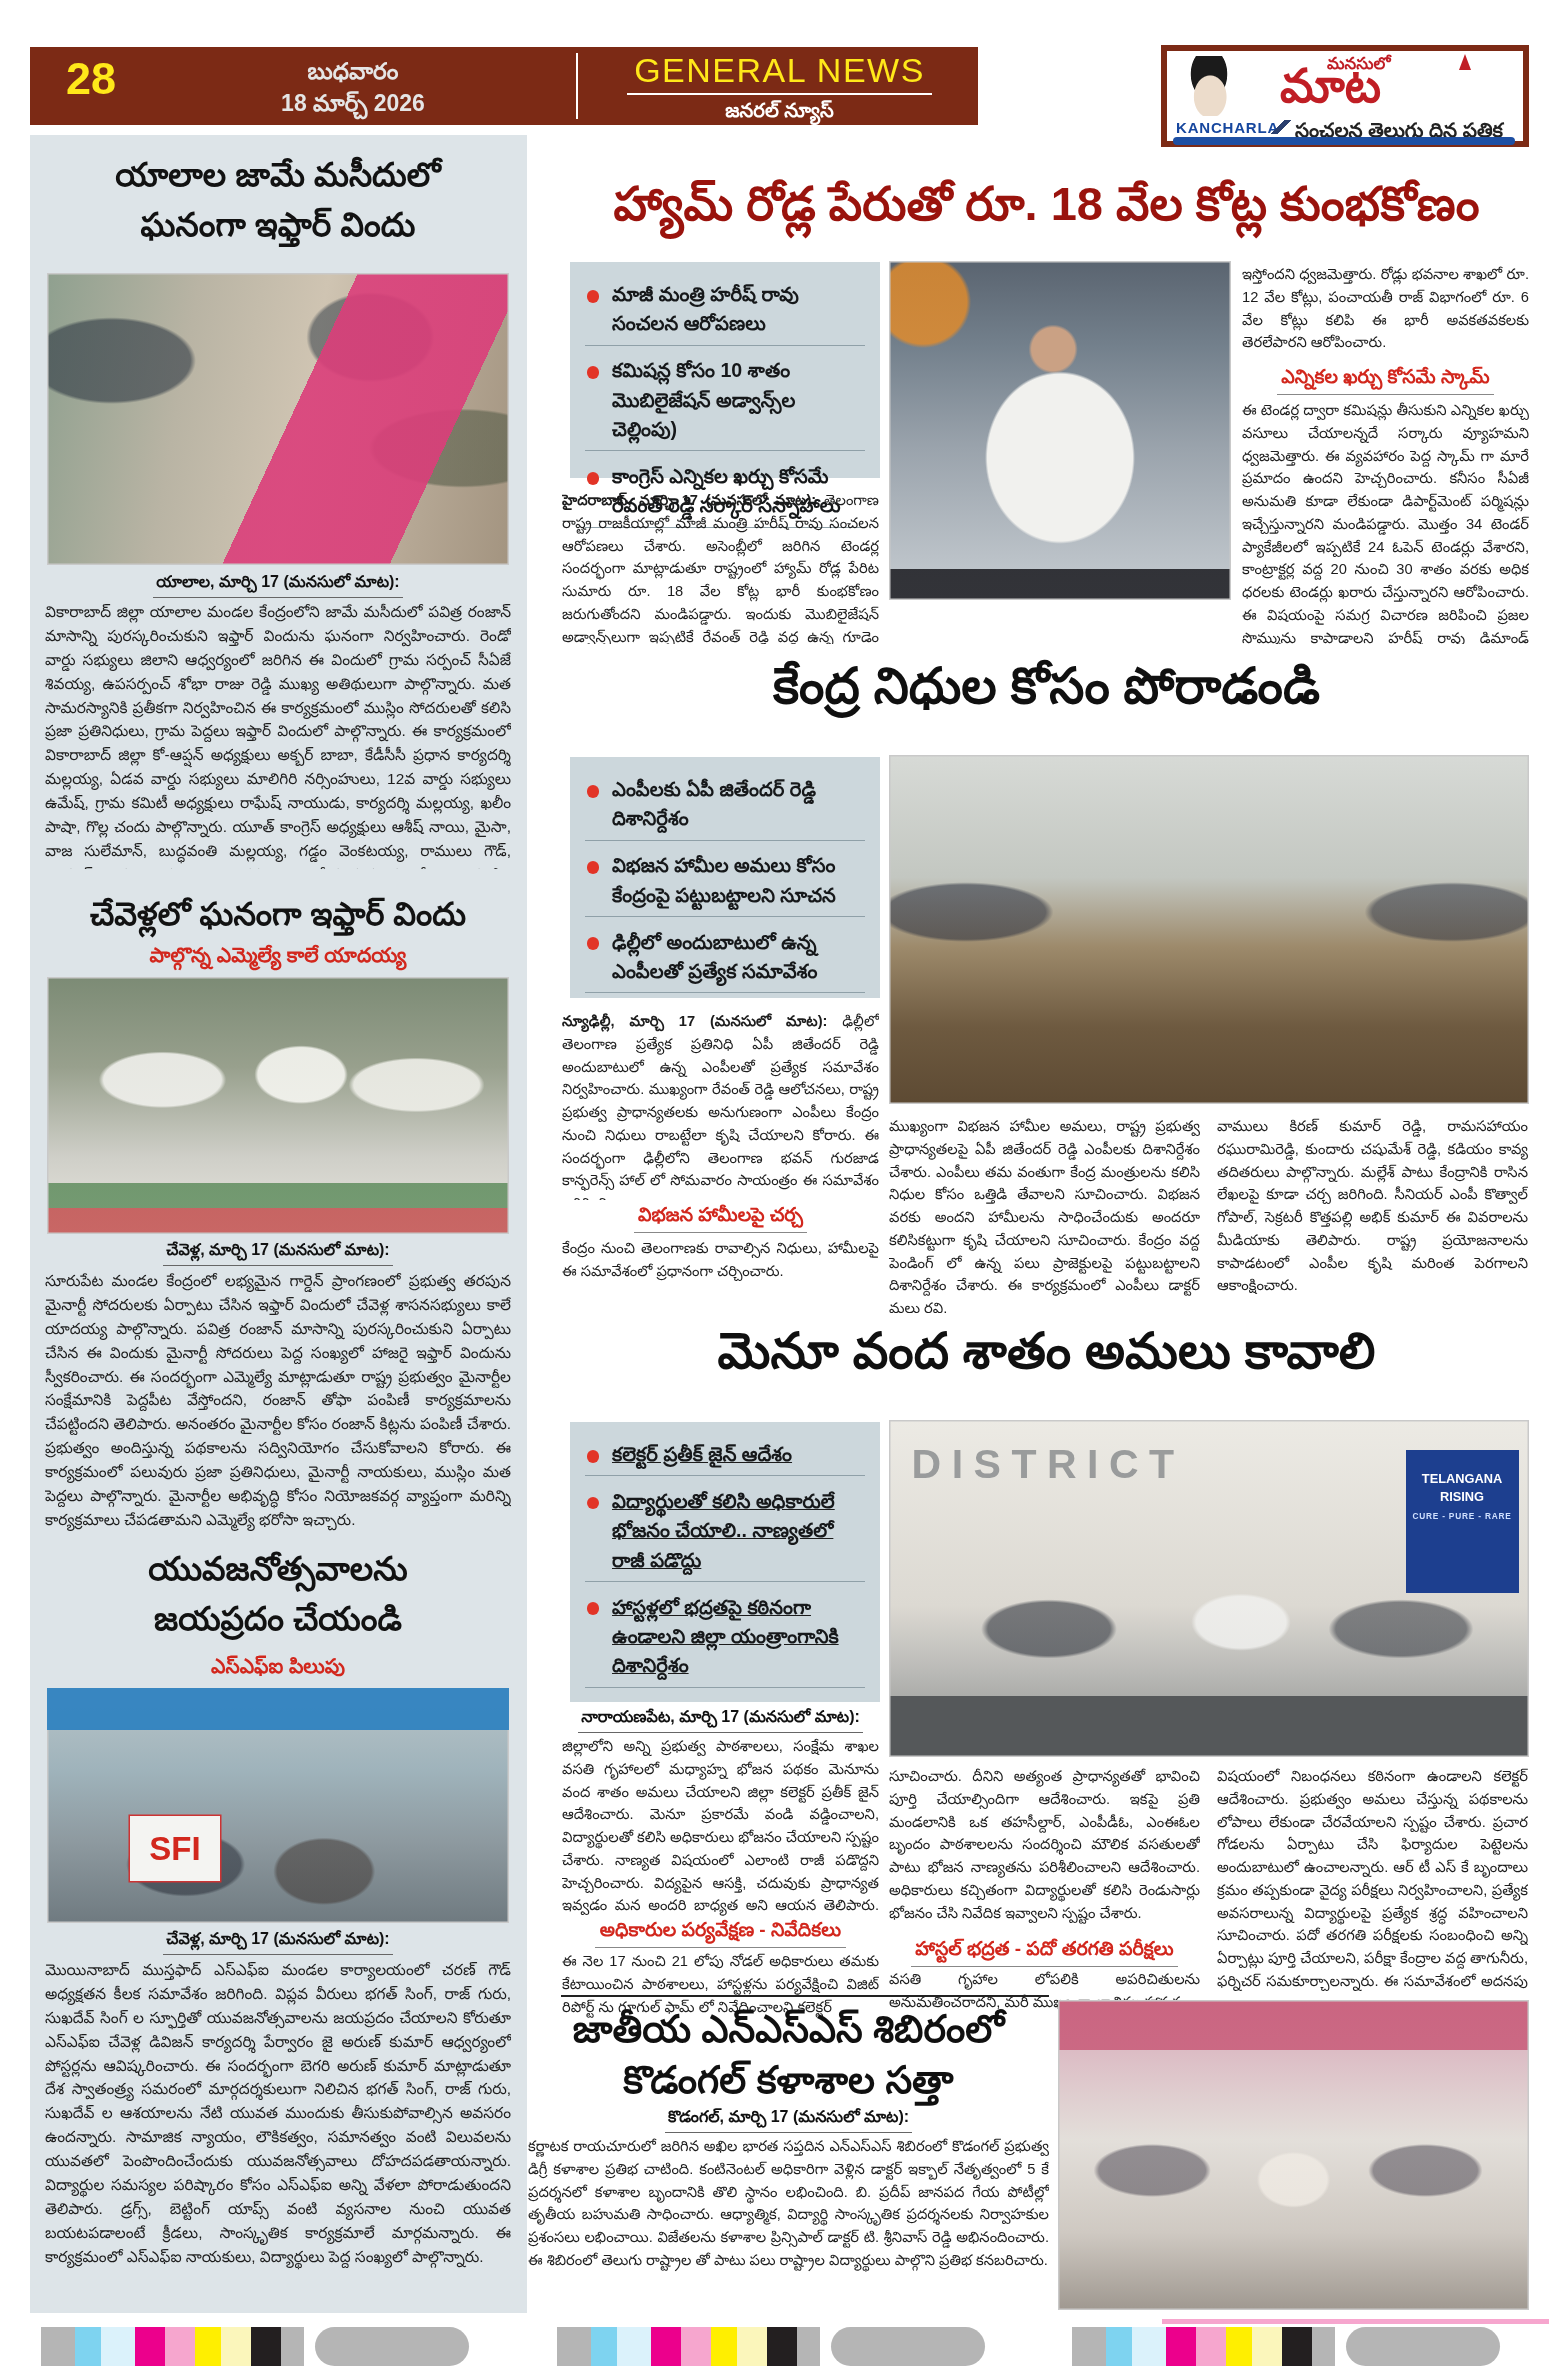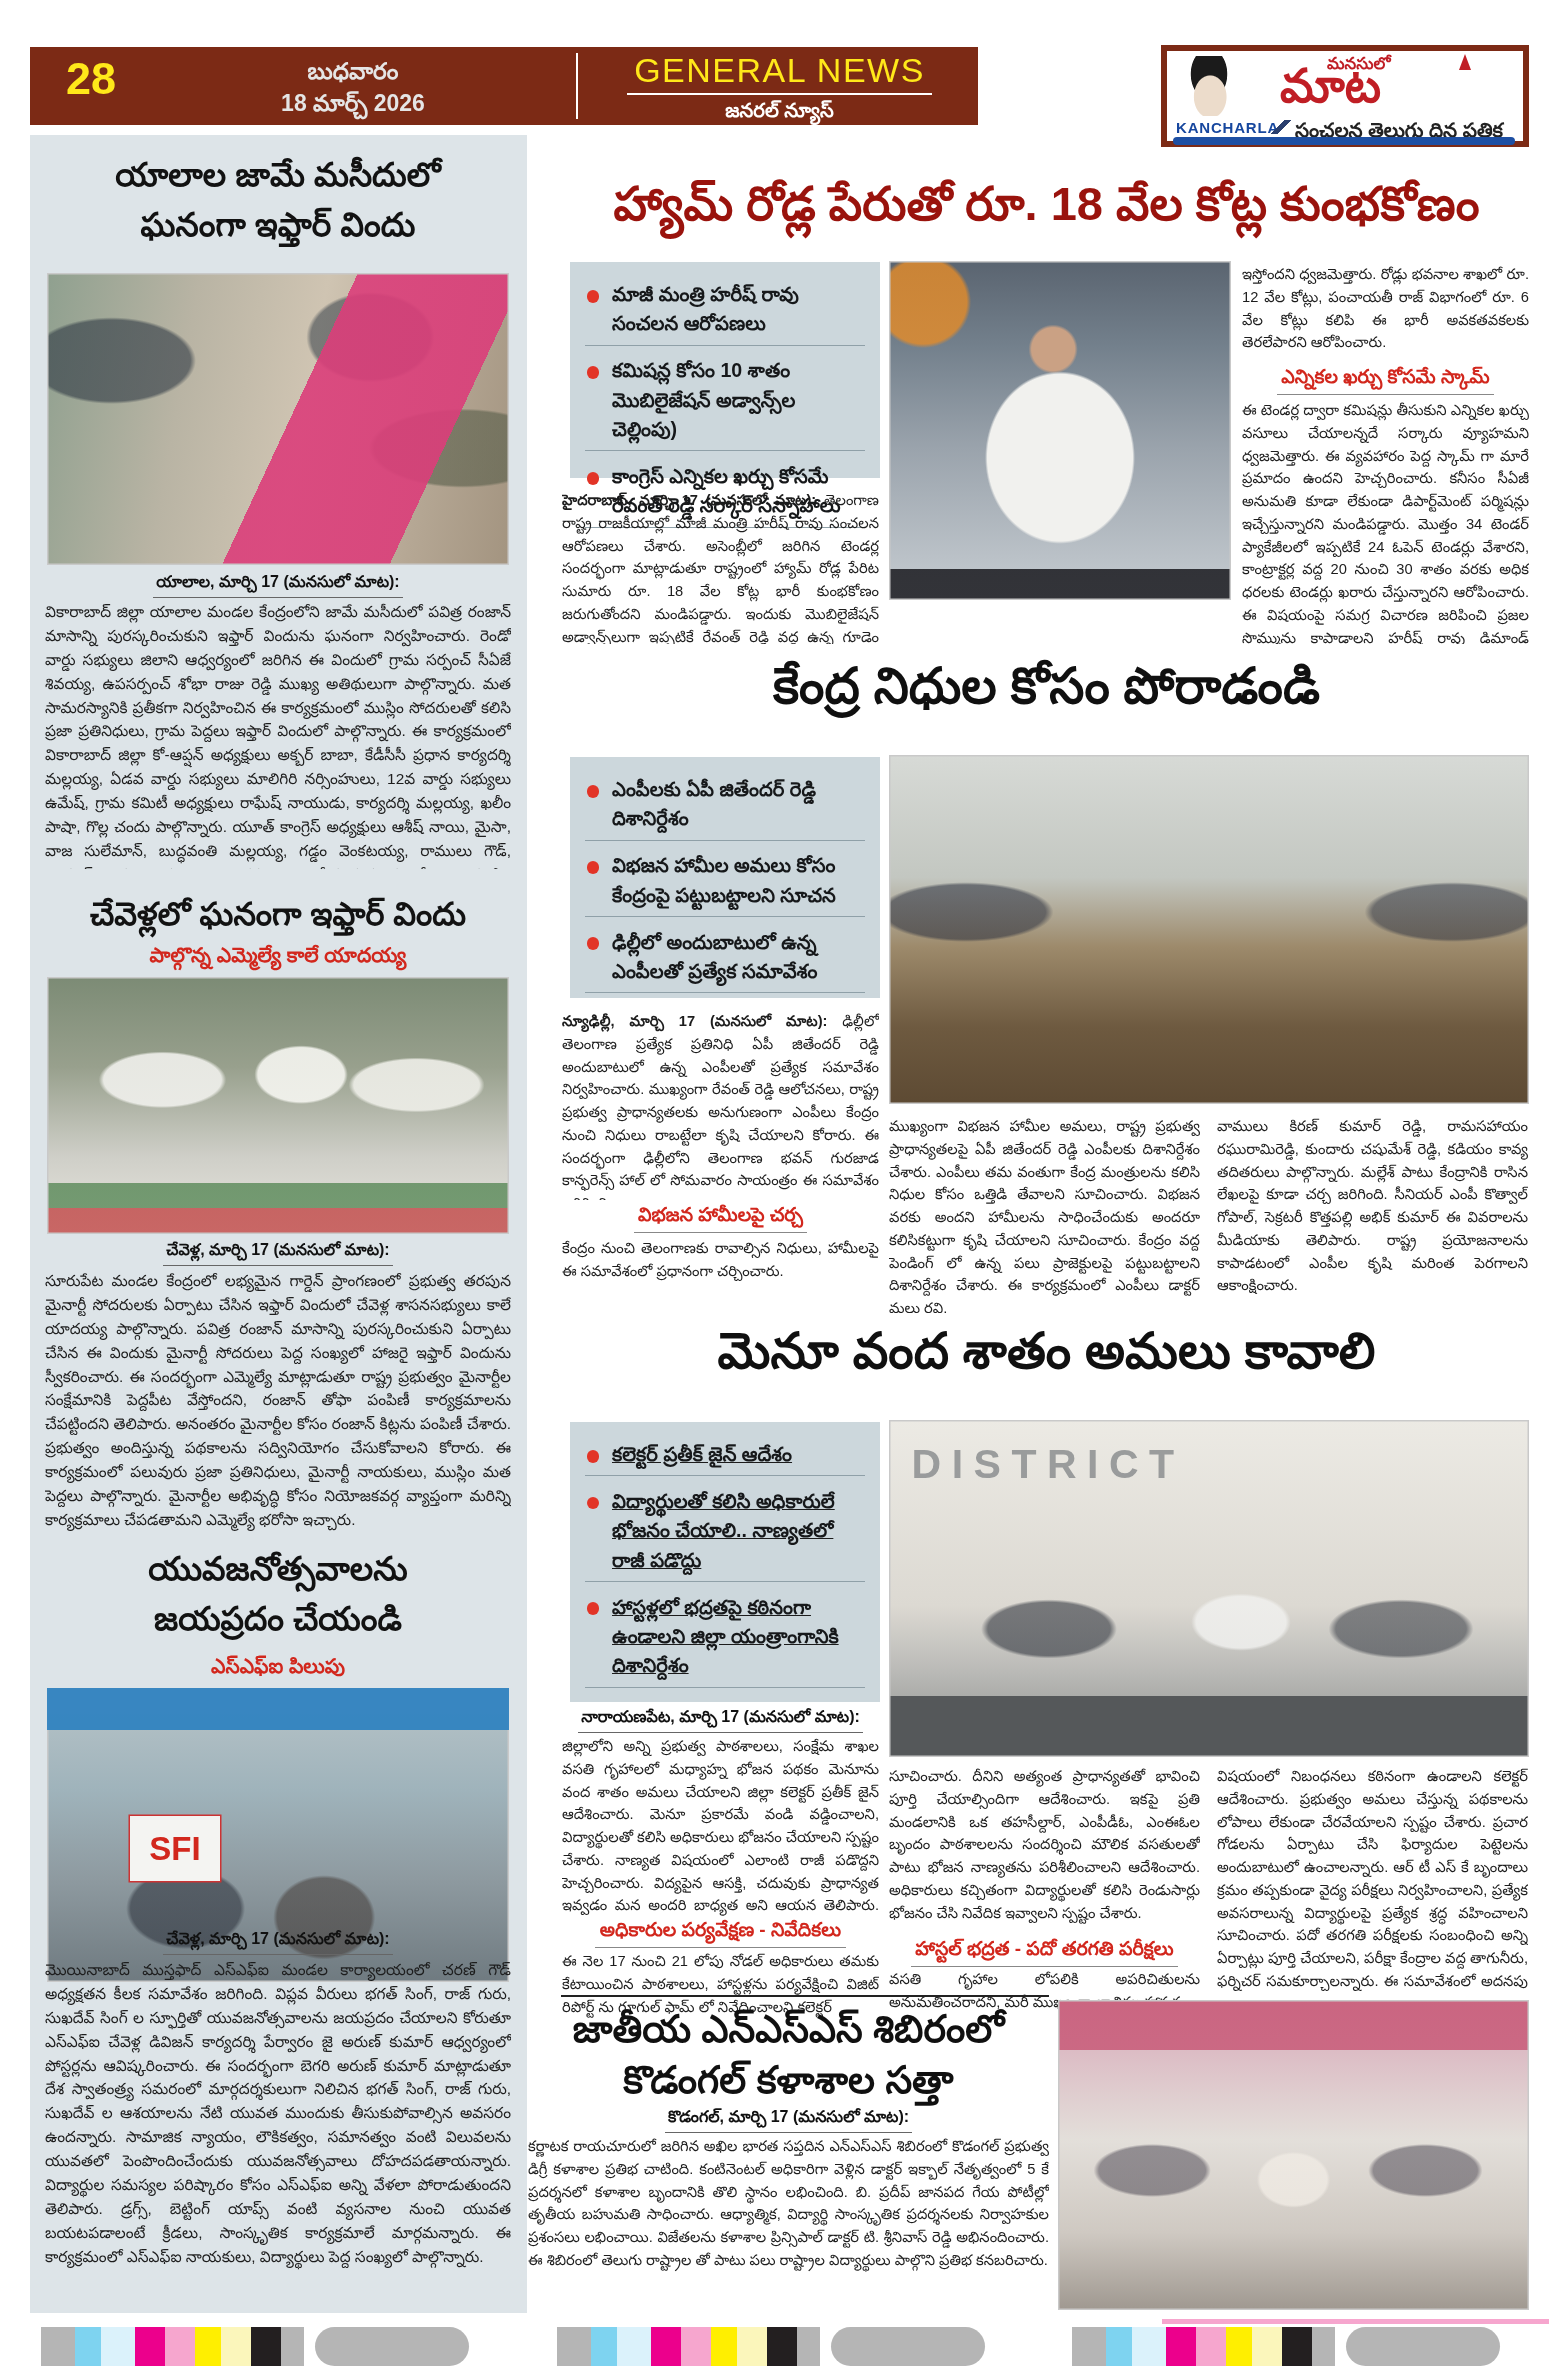--- a/index.html
+++ b/index.html
@@ -154,21 +154,21 @@
 
   <div class="abs lhead" style="left:41px;top:890px;width:474px;font-size:32px;">చేవెళ్లలో ఘనంగా ఇఫ్తార్ విందు</div>
   <div class="abs lsub" style="left:41px;top:944px;width:474px;">పాల్గొన్న ఎమ్మెల్యే కాలే యాదయ్య</div>
   <div class="abs photo ph2" style="left:47px;top:977px;width:462px;height:257px;"></div>
   <div class="abs dateline" style="left:41px;top:1241px;width:474px;"><span>చేవెళ్ల, మార్చి 17 (మనసులో మాట):</span></div>
   <div class="abs body" style="left:45px;top:1269px;width:466px;height:265px;">సూరుపేట మండల కేంద్రంలో లభ్యమైన గార్డెన్ ప్రాంగణంలో ప్రభుత్వ తరపున మైనార్టీ సోదరులకు ఏర్పాటు చేసిన ఇఫ్తార్ విందులో చేవెళ్ల శాసనసభ్యులు కాలే యాదయ్య పాల్గొన్నారు. పవిత్ర రంజాన్ మాసాన్ని పురస్కరించుకుని ఏర్పాటు చేసిన ఈ విందుకు మైనార్టీ సోదరులు పెద్ద సంఖ్యలో హాజరై ఇఫ్తార్ విందును స్వీకరించారు. ఈ సందర్భంగా ఎమ్మెల్యే మాట్లాడుతూ రాష్ట్ర ప్రభుత్వం మైనార్టీల సంక్షేమానికి పెద్దపీట వేస్తోందని, రంజాన్ తోఫా పంపిణీ కార్యక్రమాలను చేపట్టిందని తెలిపారు. అనంతరం మైనార్టీల కోసం రంజాన్ కిట్లను పంపిణీ చేశారు. ప్రభుత్వం అందిస్తున్న పథకాలను సద్వినియోగం చేసుకోవాలని కోరారు. ఈ కార్యక్రమంలో పలువురు ప్రజా ప్రతినిధులు, మైనార్టీ నాయకులు, ముస్లిం మత పెద్దలు పాల్గొన్నారు. మైనార్టీల అభివృద్ధి కోసం నియోజకవర్గ వ్యాప్తంగా మరిన్ని కార్యక్రమాలు చేపడతామని ఎమ్మెల్యే భరోసా ఇచ్చారు.</div>
 
   <div class="abs lhead pre" style="left:41px;top:1544px;width:474px;">యువజనోత్సవాలను
 జయప్రదం చేయండి</div>
   <div class="abs lsub" style="left:41px;top:1655px;width:474px;">ఎస్ఎఫ్ఐ పిలుపు</div>
-  <div class="abs photo ph3" style="left:47px;top:1688px;width:462px;height:294px;text-decoration:underline;">
+  <div class="abs photo ph3" style="left:47px;top:1688px;width:462px;height:235px;text-decoration:underline;">
     <div class="abs ph-banner"></div>
     <div class="abs ph-sfiflag">SFI</div>
   </div>
   <div class="abs dateline" style="left:41px;top:1930px;width:474px;"><span>చేవెళ్ల, మార్చి 17 (మనసులో మాట):</span></div>
   <div class="abs body" style="left:45px;top:1958px;width:466px;height:352px;">మొయినాబాద్ ముస్తఫాద్ ఎస్ఎఫ్ఐ మండల కార్యాలయంలో చరణ్ గౌడ్ అధ్యక్షతన కీలక సమావేశం జరిగింది. విప్లవ వీరులు భగత్ సింగ్, రాజ్ గురు, సుఖదేవ్ సింగ్ ల స్ఫూర్తితో యువజనోత్సవాలను జయప్రదం చేయాలని కోరుతూ ఎస్ఎఫ్ఐ చేవెళ్ల డివిజన్ కార్యదర్శి పేర్వారం జై అరుణ్ కుమార్ ఆధ్వర్యంలో పోస్టర్లను ఆవిష్కరించారు. ఈ సందర్భంగా బెగరి అరుణ్ కుమార్ మాట్లాడుతూ దేశ స్వాతంత్ర్య సమరంలో మార్గదర్శకులుగా నిలిచిన భగత్ సింగ్, రాజ్ గురు, సుఖదేవ్ ల ఆశయాలను నేటి యువత ముందుకు తీసుకుపోవాల్సిన అవసరం ఉందన్నారు. సామాజిక న్యాయం, లౌకికత్వం, సమానత్వం వంటి విలువలను యువతలో పెంపొందించేందుకు యువజనోత్సవాలు దోహదపడతాయన్నారు. విద్యార్థుల సమస్యల పరిష్కారం కోసం ఎస్ఎఫ్ఐ అన్ని వేళలా పోరాడుతుందని తెలిపారు. డ్రగ్స్, బెట్టింగ్ యాప్స్ వంటి వ్యసనాల నుంచి యువత బయటపడాలంటే క్రీడలు, సాంస్కృతిక కార్యక్రమాలే మార్గమన్నారు. ఈ కార్యక్రమంలో ఎస్ఎఫ్ఐ నాయకులు, విద్యార్థులు పెద్ద సంఖ్యలో పాల్గొన్నారు.</div>
 
   <div class="abs hl-a" style="left:561px;top:178px;width:971px;">హ్యామ్ రోడ్ల పేరుతో రూ. 18 వేల కోట్ల కుంభకోణం</div>
   <div class="abs bbox" style="left:570px;top:262px;width:310px;height:216px;">
     <ul>
       <li><span class="bdot"></span><span>మాజీ మంత్రి హరీష్ రావు సంచలన ఆరోపణలు</span></li>
@@ -210,20 +210,24 @@
       <li><span class="bdot"></span><span>విద్యార్థులతో కలిసి అధికారులే భోజనం చేయాలి.. నాణ్యతలో రాజీ పడొద్దు</span></li>
       <li><span class="bdot"></span><span>హాస్టళ్లలో భద్రతపై కఠినంగా ఉండాలని జిల్లా యంత్రాంగానికి దిశానిర్దేశం</span></li>
     </ul>
   </div>
   <div class="abs dateline" style="left:562px;top:1708px;width:317px;"><span>నారాయణపేట, మార్చి 17 (మనసులో మాట):</span></div>
   <div class="abs body" style="left:562px;top:1735px;width:317px;height:181px;font-size:14.7px;">జిల్లాలోని అన్ని ప్రభుత్వ పాఠశాలలు, సంక్షేమ శాఖల వసతి గృహాలలో మధ్యాహ్న భోజన పథకం మెనూను వంద శాతం అమలు చేయాలని జిల్లా కలెక్టర్ ప్రతీక్ జైన్ ఆదేశించారు. మెనూ ప్రకారమే వండి వడ్డించాలని, విద్యార్థులతో కలిసి అధికారులు భోజనం చేయాలని స్పష్టం చేశారు. నాణ్యత విషయంలో ఎలాంటి రాజీ పడొద్దని హెచ్చరించారు. విద్యపైన ఆసక్తి, చదువుకు ప్రాధాన్యత ఇవ్వడం మన అందరి బాధ్యత అని ఆయన తెలిపారు. మంగళవారం సాయంత్రం కలెక్టరేట్ లోని వీసీ హాల్ నుంచి జిల్లా అధికారులతో గూగుల్ మీట్ ద్వారా ఆయన సమీక్ష నిర్వహించారు.</div>
   <div class="abs rsub" style="left:562px;top:1919px;width:317px;"><span>అధికారుల పర్యవేక్షణ - నివేదికలు</span></div>
   <div class="abs body" style="left:562px;top:1950px;width:317px;height:75px;font-size:14.7px;">ఈ నెల 17 నుంచి 21 లోపు నోడల్ అధికారులు తమకు కేటాయించిన పాఠశాలలు, హాస్టళ్లను పర్యవేక్షించి విజిట్ రిపోర్ట్ ను గూగుల్ ఫామ్ లో నివేదించాలని కలెక్టర్</div>
   <div class="abs photo ph6" style="left:889px;top:1420px;width:640px;height:337px;">
     <div class="abs ph-district">DISTRICT</div>
+    <div class="abs ph-board">
+      <span>TELANGANA RISING</span>
+      <small>CURE - PURE - RARE</small>
+    </div>
   </div>
   <div class="abs body" style="left:889px;top:1765px;width:311px;height:170px;font-size:14.7px;">సూచించారు. దీనిని అత్యంత ప్రాధాన్యతతో భావించి పూర్తి చేయాల్సిందిగా ఆదేశించారు. ఇకపై ప్రతి మండలానికి ఒక తహసీల్దార్, ఎంపీడీఓ, ఎంఈఓల బృందం పాఠశాలలను సందర్శించి మౌలిక వసతులతో పాటు భోజన నాణ్యతను పరిశీలించాలని ఆదేశించారు. అధికారులు కచ్చితంగా విద్యార్థులతో కలిసి రెండుసార్లు భోజనం చేసి నివేదిక ఇవ్వాలని స్పష్టం చేశారు.</div>
   <div class="abs rsub" style="left:889px;top:1938px;width:311px;"><span>హాస్టల్ భద్రత - పదో తరగతి పరీక్షలు</span></div>
   <div class="abs body" style="left:889px;top:1968px;width:311px;height:54px;font-size:14.7px;">వసతి గృహాల లోపలికి అపరిచితులను అనుమతించరాదని, మరీ ముఖ్యంగా బాలికల హాస్టళ్ల</div>
   <div class="abs body" style="left:1217px;top:1765px;width:311px;height:226px;font-size:14.7px;">విషయంలో నిబంధనలు కఠినంగా ఉండాలని కలెక్టర్ ఆదేశించారు. ప్రభుత్వం అమలు చేస్తున్న పథకాలను లోపాలు లేకుండా చేరవేయాలని స్పష్టం చేశారు. ప్రచార గోడలను ఏర్పాటు చేసి ఫిర్యాదుల పెట్టెలను అందుబాటులో ఉంచాలన్నారు. ఆర్ టీ ఎస్ కే బృందాలు క్రమం తప్పకుండా వైద్య పరీక్షలు నిర్వహించాలని, ప్రత్యేక అవసరాలున్న విద్యార్థులపై ప్రత్యేక శ్రద్ధ వహించాలని సూచించారు. పదో తరగతి పరీక్షలకు సంబంధించి అన్ని ఏర్పాట్లు పూర్తి చేయాలని, పరీక్షా కేంద్రాల వద్ద తాగునీరు, ఫర్నిచర్ సమకూర్చాలన్నారు. ఈ సమావేశంలో అదనపు కలెక్టర్ శ్రీజ, డీఈఓ, సంక్షేమ శాఖల అధికారులు, ఎంపీడీఓలు, తహసీల్దార్లు పాల్గొన్నారు. వీరితో పాటు పలువురు అధికారులు హాజరయ్యారు.</div>
 
   <div class="abs rule" style="left:561px;top:1995px;width:488px;height:2.3px;"></div>
   <div class="abs hl-d pre" style="left:525px;top:2004px;width:527px;">జాతీయ ఎన్ఎస్ఎస్ శిబిరంలో
 కొడంగల్ కళాశాల సత్తా</div>
   <div class="abs dateline" style="left:525px;top:2108px;width:527px;"><span>కొడంగల్, మార్చి 17 (మనసులో మాట):</span></div>

